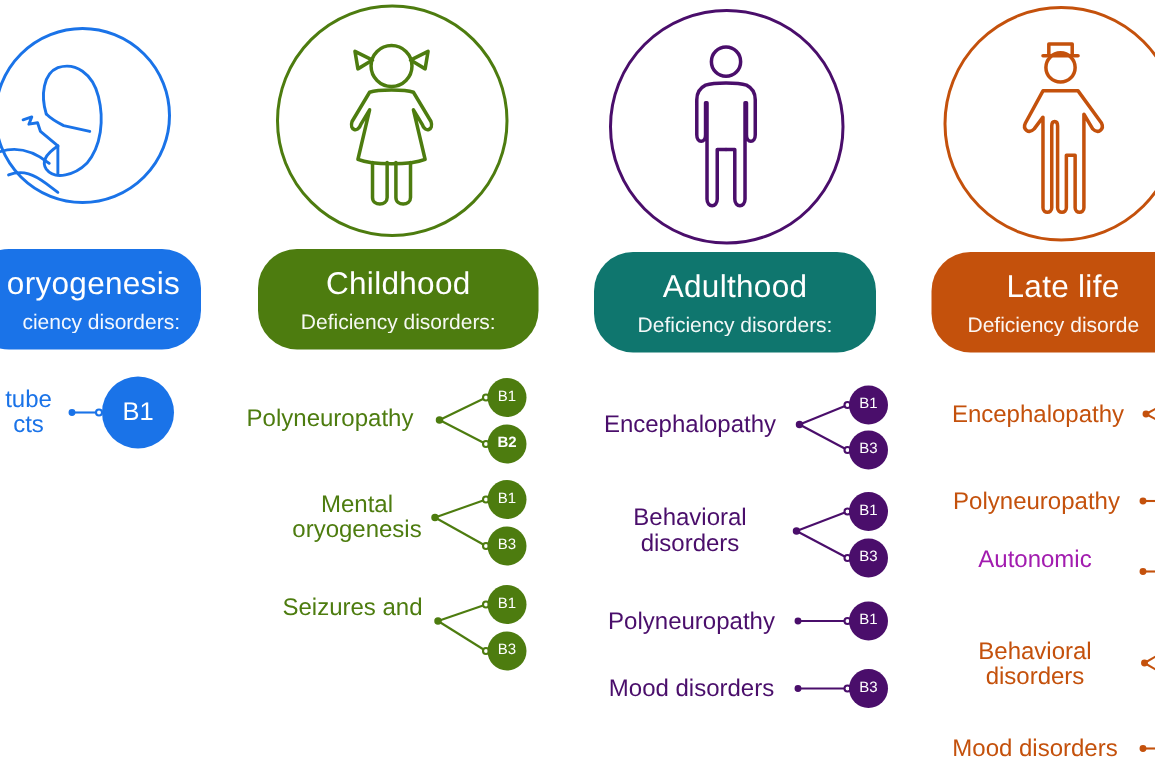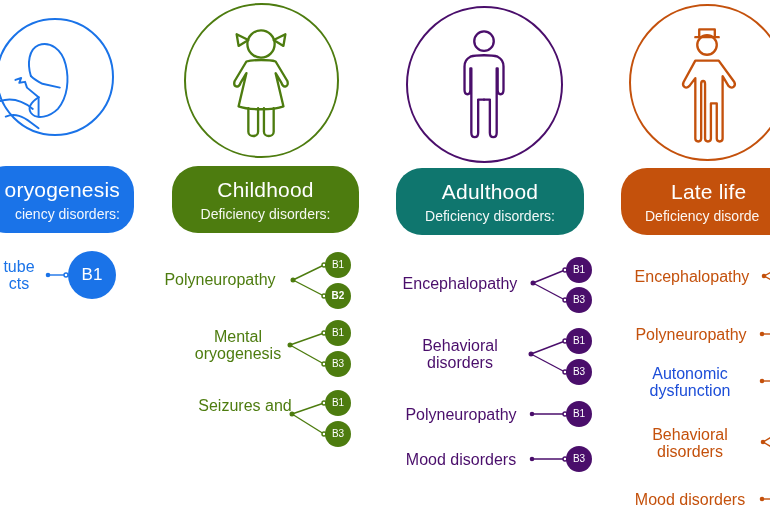--- a/index.html
+++ b/index.html
@@ -132,21 +132,21 @@
   <div class="badge" style="left:325px; top:252px; width:26px; height:26px; line-height:26px; background:#4d7c0f;">B1</div>
   <div class="badge" style="left:325px; top:283px; width:26px; height:26px; line-height:26px; background:#4d7c0f;font-weight:bold;">B2</div>
 
   <div class="disorder" style="left:190px; top:328px; width:96px; color:#4d7c0f;">
     <div>Mental</div>
     <div>oryogenesis</div>
   </div>
   <div class="badge" style="left:325px; top:320px; width:26px; height:26px; line-height:26px; background:#4d7c0f;">B1</div>
   <div class="badge" style="left:325px; top:351px; width:26px; height:26px; line-height:26px; background:#4d7c0f;">B3</div>
 
-  <div class="disorder" style="left:188px; top:397px; width:114px; color:#4d7c0f;text-align:center;">
+  <div class="disorder" style="left:178px; top:397px; width:114px; color:#4d7c0f;text-align:center;">
     <div>Seizures and</div>
   </div>
   <div class="badge" style="left:325px; top:390px; width:26px; height:26px; line-height:26px; background:#4d7c0f;">B1</div>
   <div class="badge" style="left:325px; top:421px; width:26px; height:26px; line-height:26px; background:#4d7c0f;">B3</div>
 
   <div class="icon-circle" style="left:406px; top:6px; width:157px; height:157px; border:2px solid #4a0e6b;">
     <svg viewBox="0 0 157 157">
       <g fill="none" stroke="#4a0e6b" stroke-width="2.4" stroke-linejoin="round" stroke-linecap="round">
         <circle cx="78" cy="34" r="10"></circle>
         <path d="M64,50 C70,48 86,48 92,50 C96,52 98,56 98,60 L98,84 C98,90 92,90 92,84 L92,62 L91,62 L91,128 C91,134 84,134 84,128 L84,94 L80,94 L80,94 L72,94 L72,128 C72,134 65,134 65,128 L65,62 L64,62 L64,84 C64,90 58,90 58,84 L58,60 C58,56 60,52 64,50 Z"></path>
@@ -195,23 +195,22 @@
     <span class="title" style="padding-left:26px;">Late life</span>
     <span class="subtitle">Deficiency disorde</span>
   </div>
 
   <div class="disorder" style="left:624px; top:268px; width:136px; color:#c4510c;">
     <div>Encephalopathy</div>
   </div>
   <div class="disorder" style="left:624px; top:326px; width:134px; color:#c4510c;">
     <div>Polyneuropathy</div>
   </div>
-  <div class="disorder" style="left:640px; top:365px; width:100px; color:#1d4ed8;">
+  <div class="disorder" style="left:640px; top:365px; width:100px; color:#a21caf;">
     <div>Autonomic</div>
-    <div>dysfunction</div>
   </div>
   <div class="disorder" style="left:640px; top:426px; width:100px; color:#c4510c;">
     <div>Behavioral</div>
     <div>disorders</div>
   </div>
   <div class="disorder" style="left:624px; top:491px; width:132px; color:#c4510c;">
     <div>Mood disorders</div>
   </div>
 
 </div>

